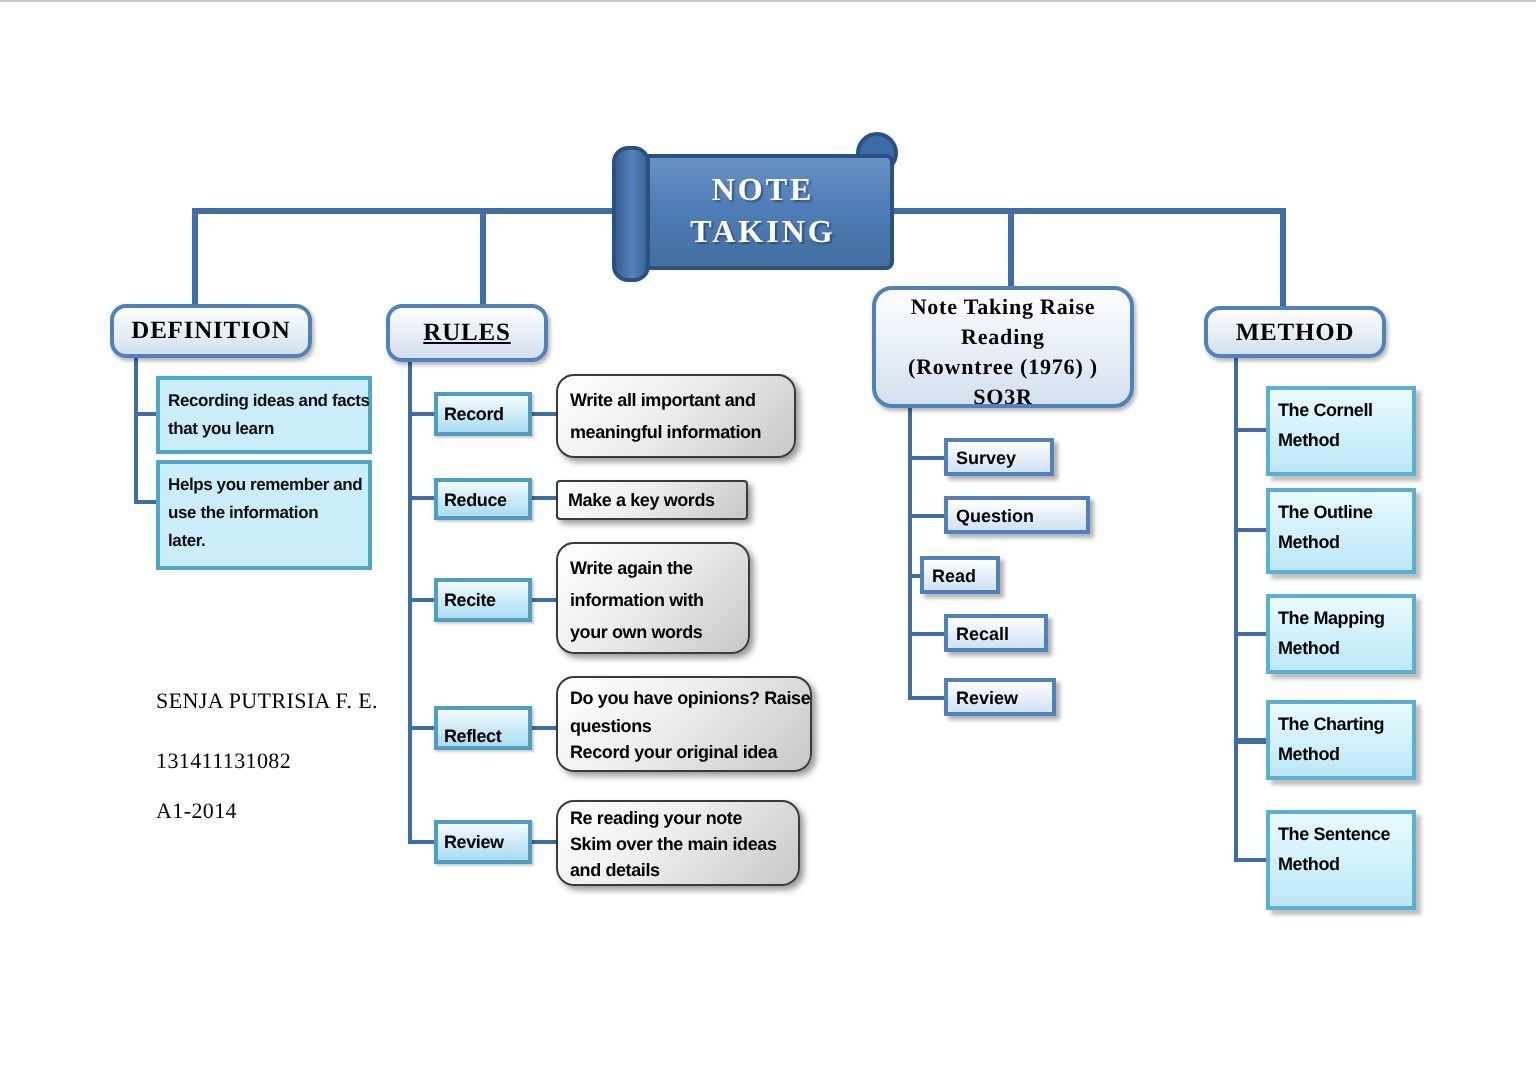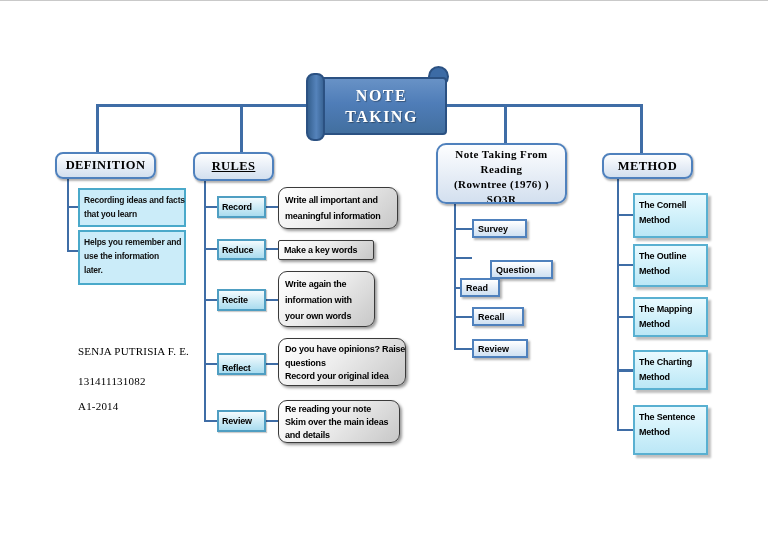--- a/index.html
+++ b/index.html
@@ -141,36 +141,36 @@
     <div class="line">questions</div>
     <div class="line">Record your original idea</div>
   </div>
   <div class="desc" style="left:278px;top:399px;width:122px;height:43px;padding:2px 6px;line-height:13px;">
     <div class="line">Re reading your note</div>
     <div class="line">Skim over the main ideas</div>
     <div class="line">and details</div>
   </div>
 
   <div class="cat sq3r-head" style="left:436px;top:142px;width:131px;height:61px;">
-    <div class="line">Note Taking From</div>
+    <div class="line">Note Taking Raise</div>
     <div class="line">Reading</div>
     <div class="line">(Rowntree (1976) )</div>
     <div class="line">SQ3R</div>
   </div>
   <div class="conn" style="left:454px;top:203px;width:2px;height:145px;"></div>
   <div class="conn" style="left:454px;top:227px;width:18px;height:2px;"></div>
   <div class="conn" style="left:454px;top:256px;width:18px;height:2px;"></div>
   <div class="conn" style="left:454px;top:286px;width:18px;height:2px;"></div>
   <div class="conn" style="left:454px;top:315px;width:18px;height:2px;"></div>
   <div class="conn" style="left:454px;top:347px;width:18px;height:2px;"></div>
 
   <div class="step" style="left:472px;top:218px;width:55px;height:19px;">
     <span class="line">Survey</span>
   </div>
-  <div class="step" style="left:472px;top:259px;width:63px;height:19px;margin-left:18px;">
+  <div class="step" style="left:472px;top:247px;width:73px;height:19px;">
     <span class="line">Question</span>
   </div>
   <div class="step" style="left:460px;top:277px;width:40px;height:19px;">
     <span class="line">Read</span>
   </div>
   <div class="step" style="left:472px;top:306px;width:52px;height:19px;">
     <span class="line">Recall</span>
   </div>
   <div class="step" style="left:472px;top:338px;width:56px;height:19px;">
     <span class="line">Review</span>

